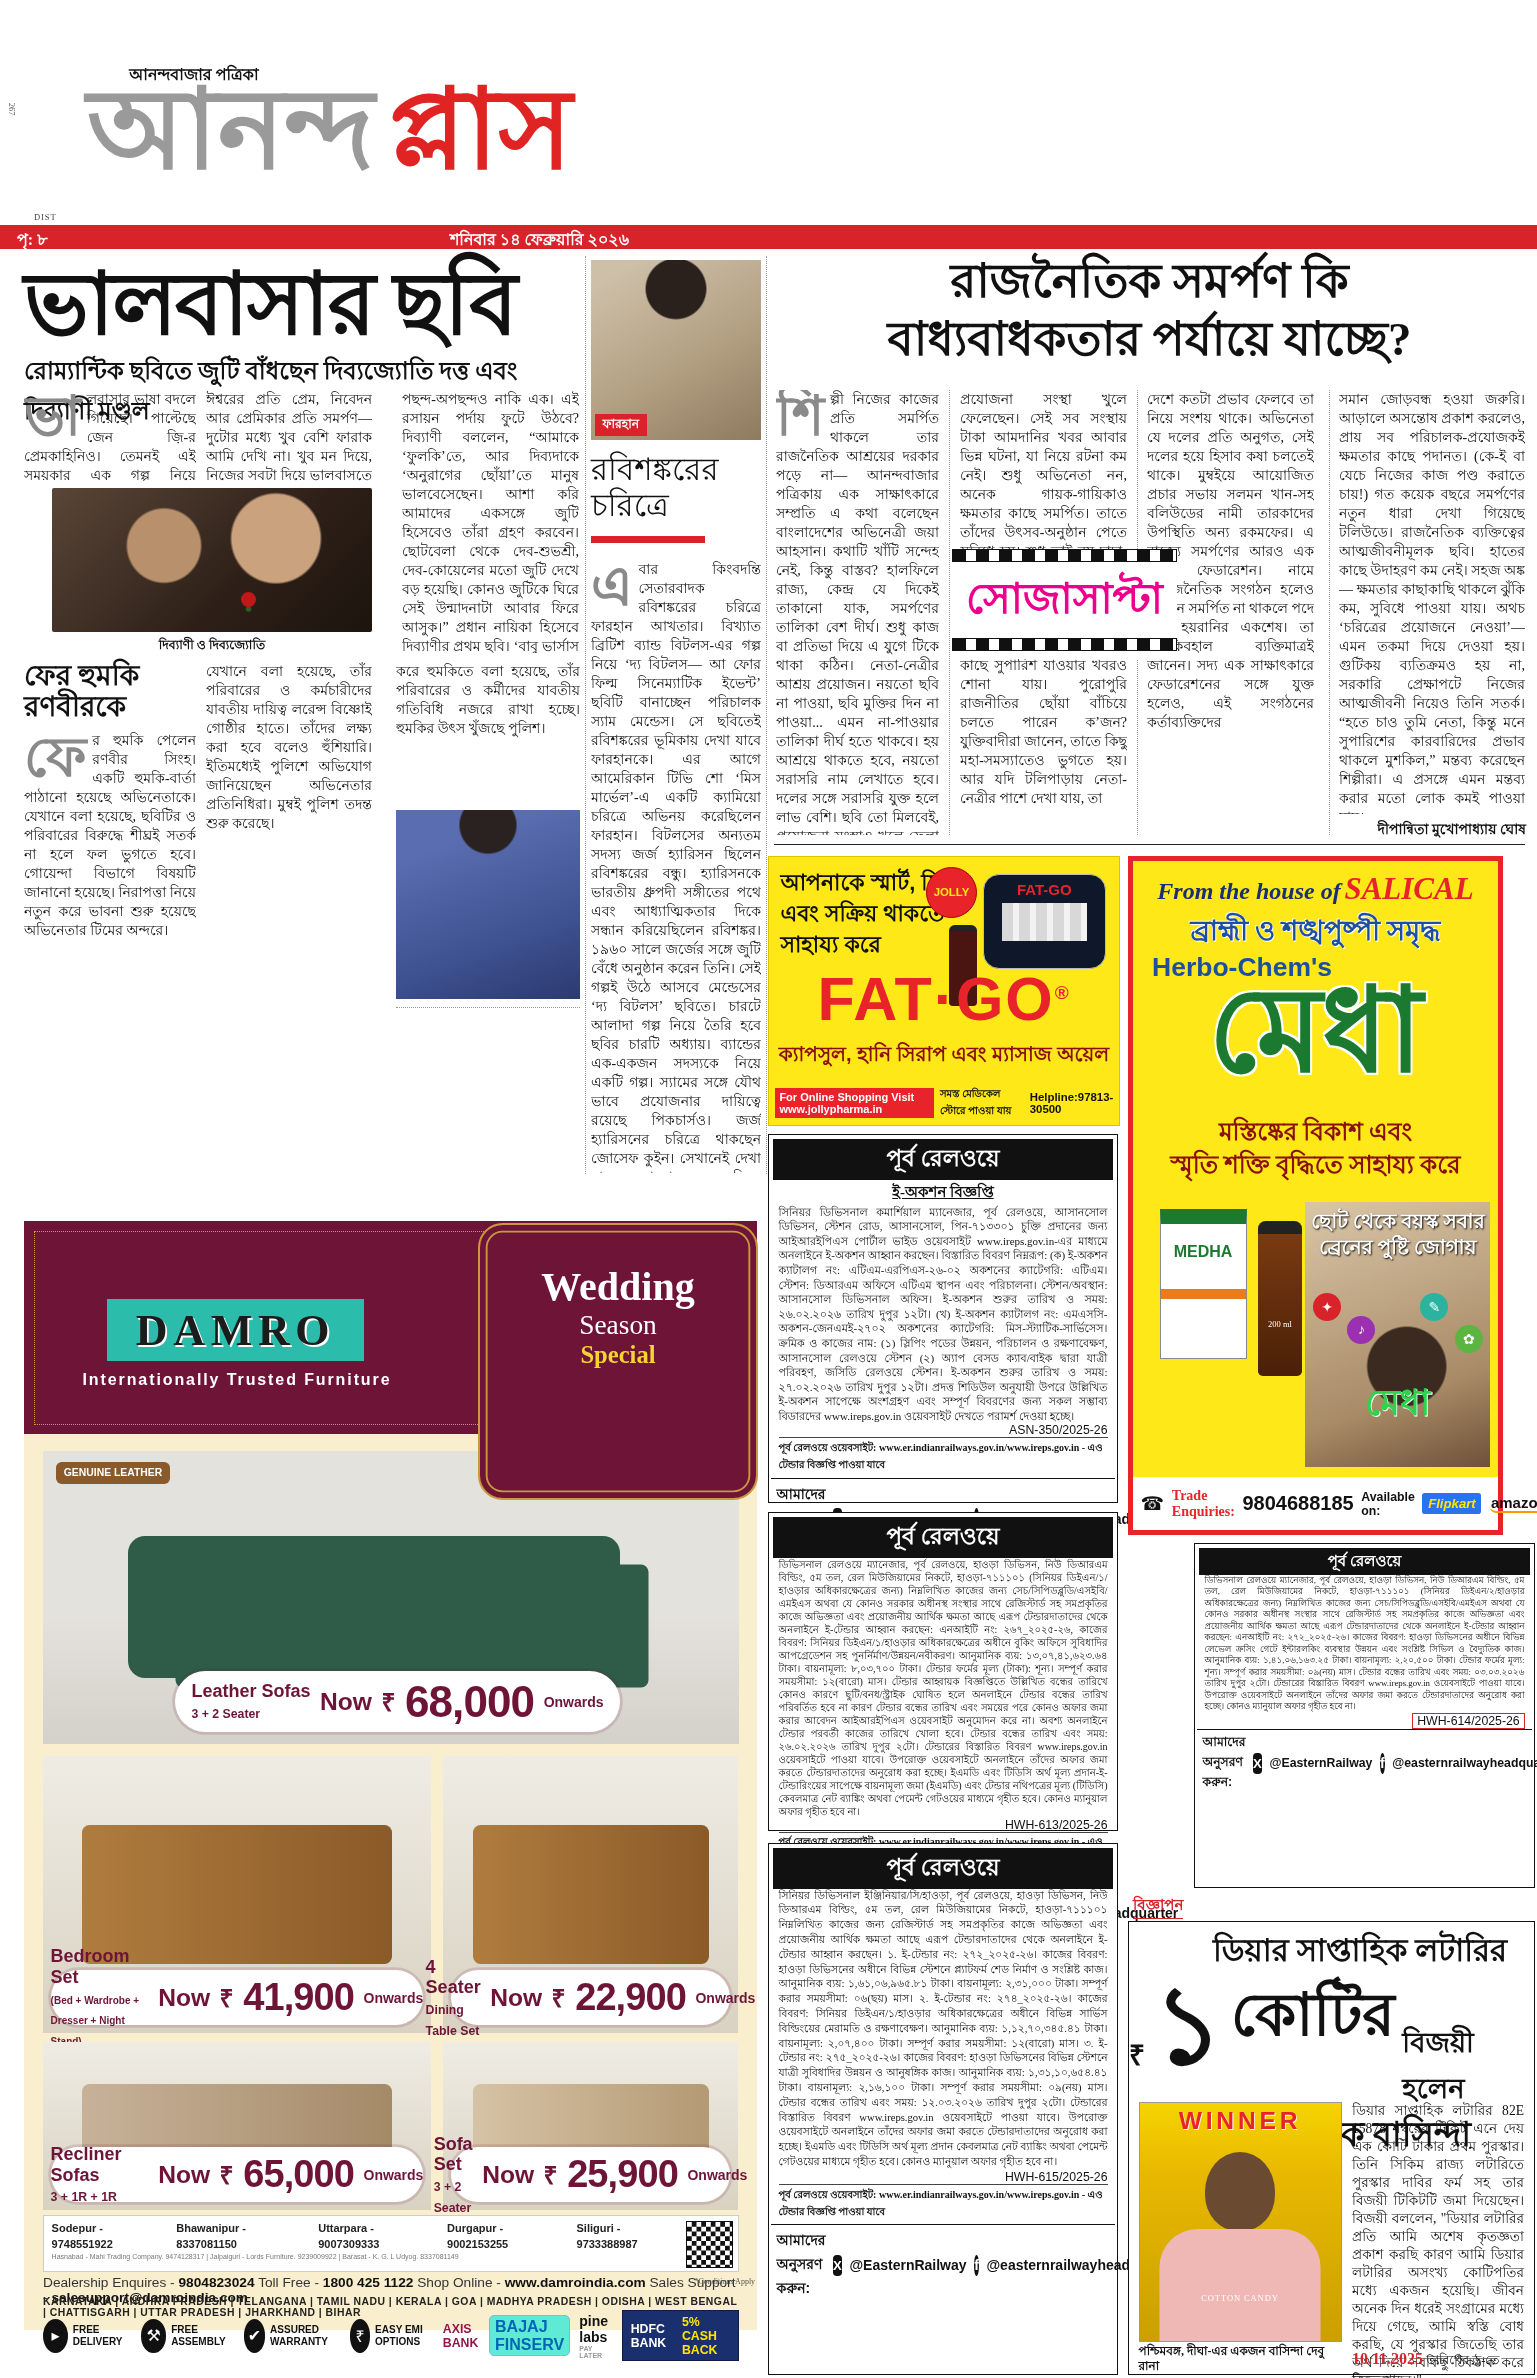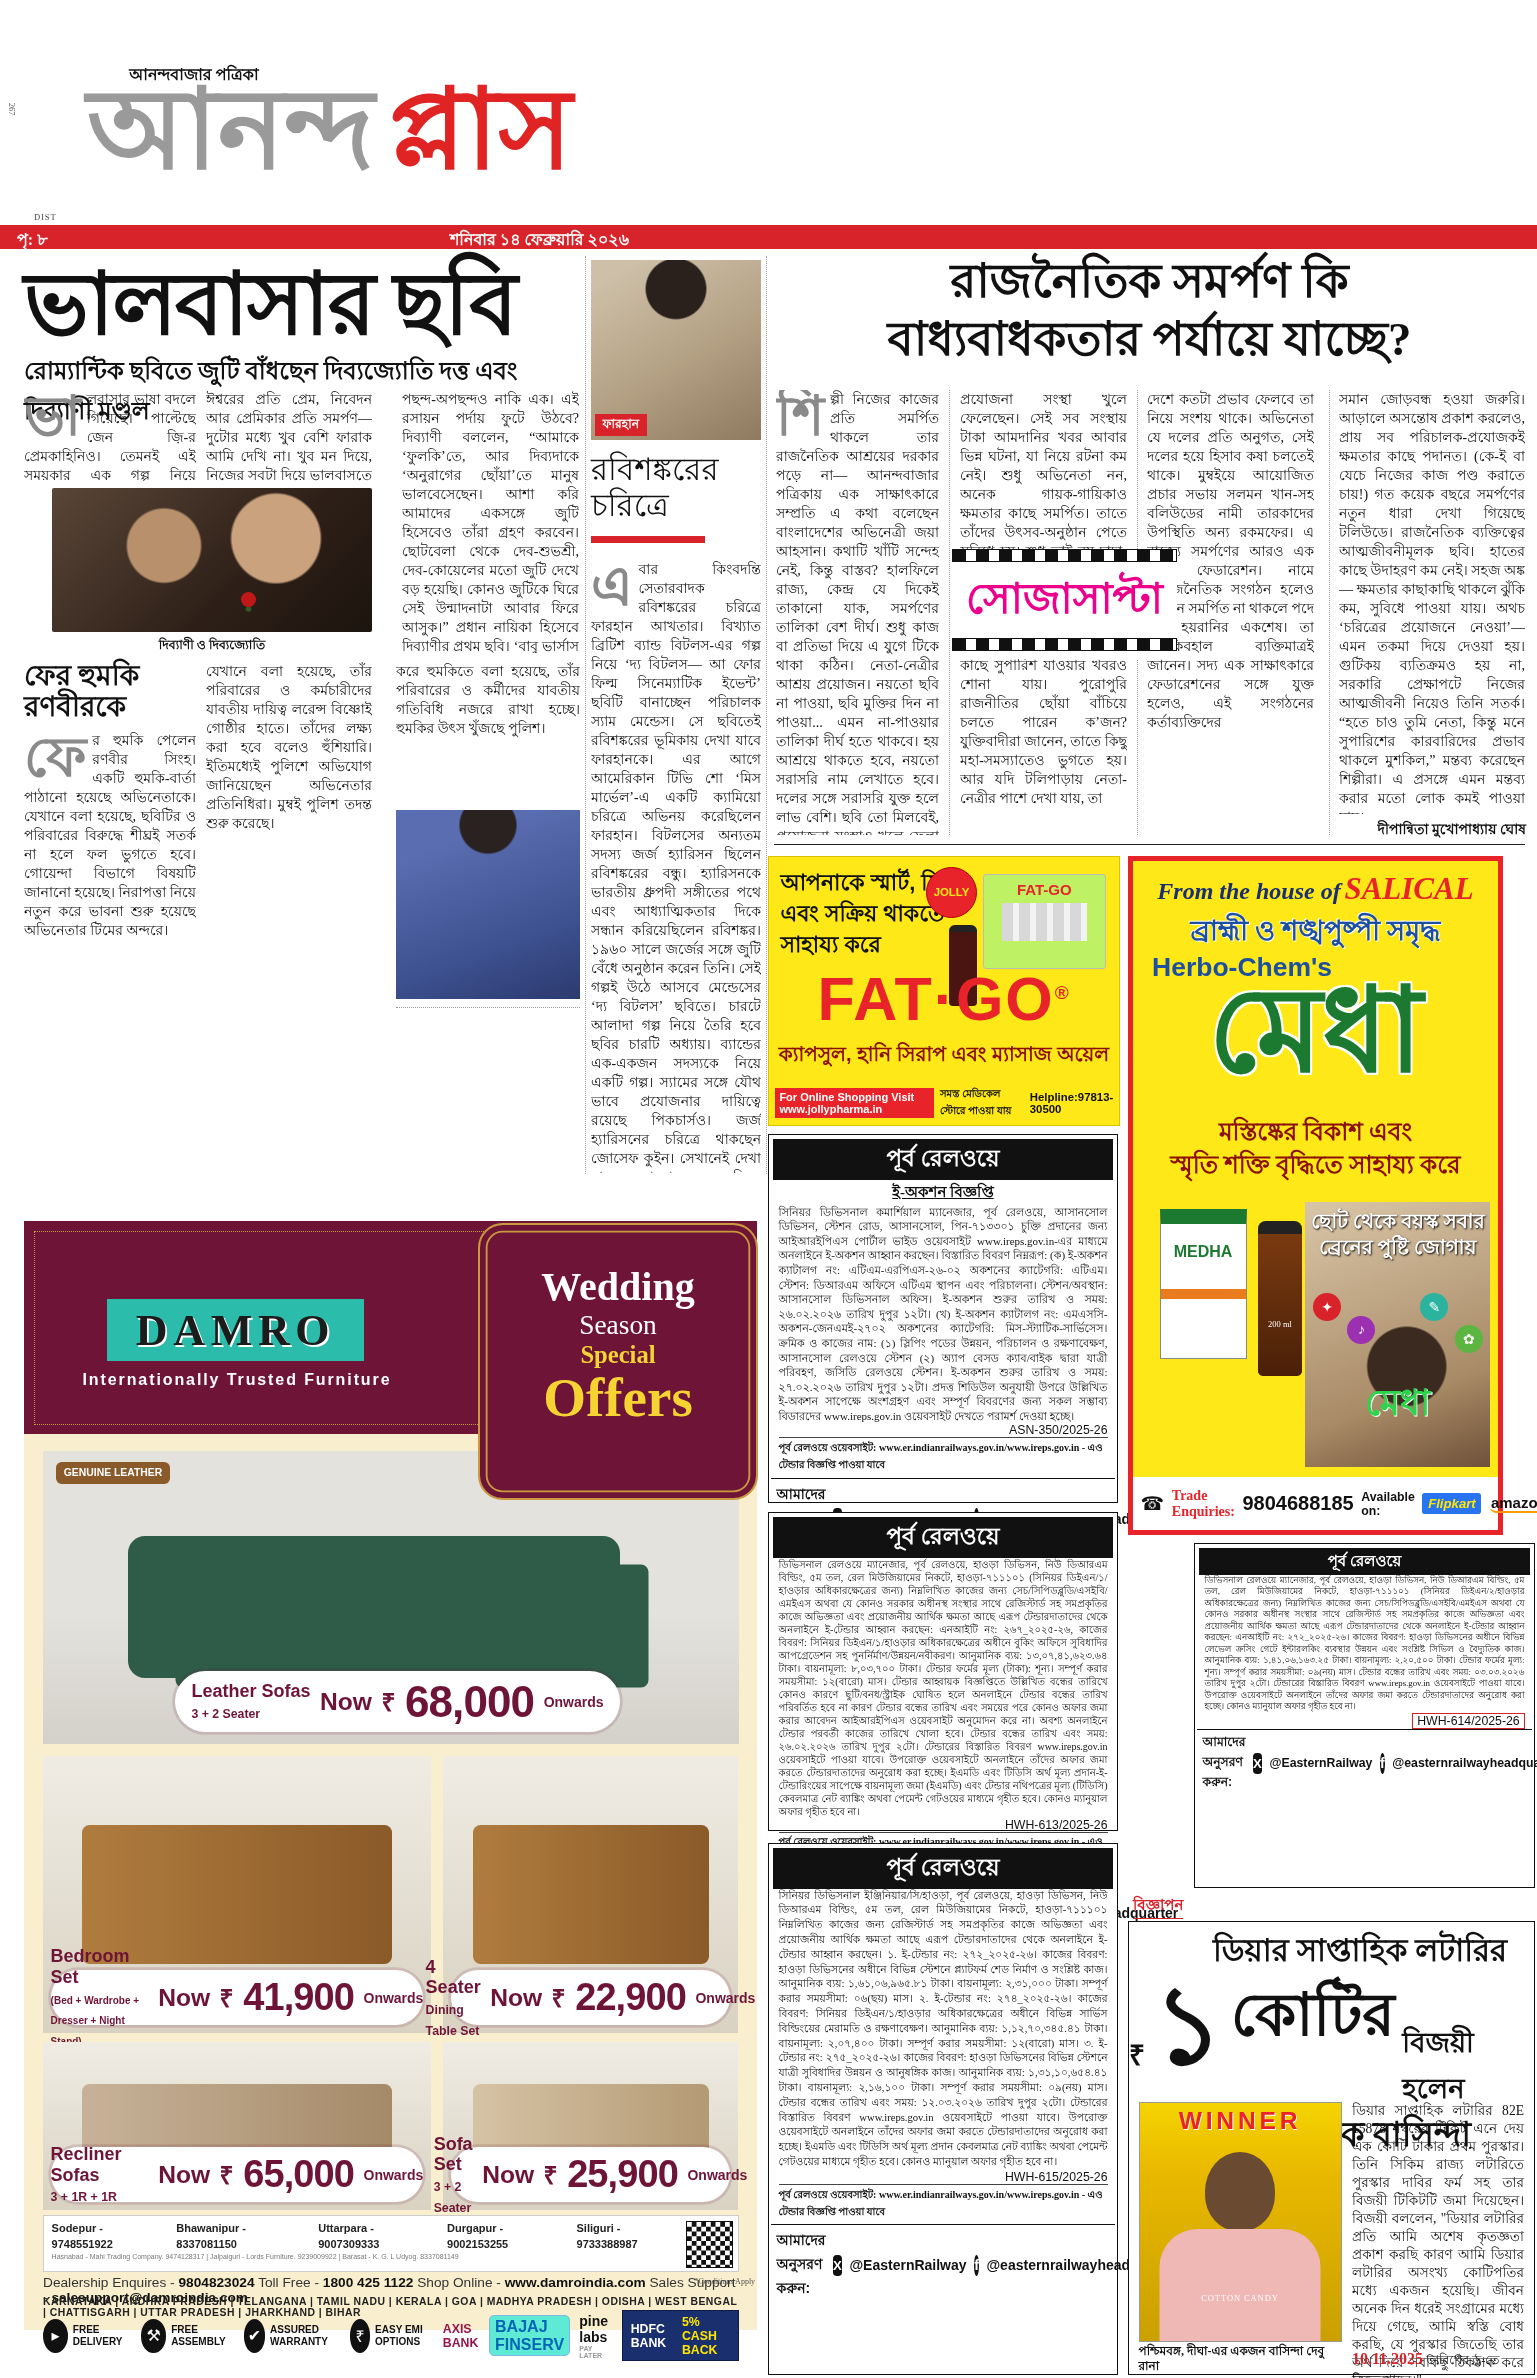--- a/index.html
+++ b/index.html
@@ -63,22 +63,22 @@
   [data-name=pol-byline]{left:1332px;top:818px;width:194px;text-align:right;font-size:14px;font-weight:bold}
   [data-name=sojasapta-box]{left:952px;top:549px;width:225px;height:110px;background:#fff;text-align:center}
   .filmstrip{height:11.4px;background:repeating-linear-gradient(90deg,#111 0 13.2px,#fff 13.2px 23px);border:0.9px solid #111}
   [data-name=sojasapta-label]{font-size:42px;font-weight:bold;color:#ec008c;line-height:1.8}
   [data-name=pol-rule]{left:774px;top:844px;width:751px;border-top:1.9px solid #222}
   
   [data-name=fatgo-ad]{left:768px;top:856px;width:350px;height:268px;background:#ffe817;border:0.9px solid #d9c400}
   [data-name=fatgo-line]{position:absolute;left:11.4px;top:11.4px;width:180px;font-size:22px;font-weight:bold;line-height:1.4}
   [data-name=jolly-logo]{position:absolute;right:142px;top:9.5px;width:49px;height:49px;border-radius:50%;
       background:#e8232a;color:#ffe817;font-size:11.4px;font-weight:bold;display:flex;align-items:center;justify-content:center;border:1.9px solid #a00}
-  [data-name=fatgo-product-box]{position:absolute;right:13.2px;top:17px;width:121px;height:87px;background:#bef264;border:0.9px solid #bbb;
-      border-radius:3px;text-align:center;padding-top:5.7px}
+  [data-name=fatgo-product-box]{position:absolute;right:13.2px;top:17px;width:121px;height:87px;background:#0f172a;border:0.9px solid #bbb;
+      border-radius:16px;text-align:center;padding-top:5.7px}
   .mini-brand{color:#e8232a;font-weight:bold;font-size:15px}
   .blister{margin:5.7px auto 0;width:85px;height:38px;background:repeating-linear-gradient(90deg,#d8d8d8 0 11.4px,#f2f2f2 11.4px 17px)}
   [data-name=fatgo-bottle]{position:absolute;right:142px;top:68px;width:28px;height:74px;background:#4a1410;border-radius:5.7px 5.7px 3.8px 3.8px;
       border-top:7.6px solid #222}
   [data-name=fatgo-logo-big]{position:absolute;left:0;top:112px;width:100%;text-align:center;color:#e8232a;
       font-size:61px;font-weight:bold;letter-spacing:1.9px;line-height:1}
   [data-name=fatgo-tagline]{position:absolute;left:0;top:182px;width:100%;text-align:center;color:#8a1010;font-size:20px;font-weight:bold}
   [data-name=fatgo-strip]{position:absolute;left:0;bottom:0;width:100%;height:44px;display:flex;align-items:center;gap:5.7px;padding:0 5.7px;box-sizing:border-box}
   [data-name=fatgo-shop]{background:#e8232a;color:#fff;font-size:11px;font-weight:bold;padding:2.8px 4.7px}
   [data-name=fatgo-avail]{font-size:10px;font-weight:bold}
@@ -410,21 +410,20 @@
       <div class="gold-inset" data-name="gold-border"></div>
       <div data-name="damro-logo-box">
         <span data-name="damro-logo">DAMRO</span>
       </div>
       <div data-name="damro-tagline">Internationally Trusted Furniture</div>
     </div>
     <div data-name="wedding-badge">
       <div data-name="wedding-word">Wedding</div>
       <div data-name="season-word">Season</div>
       <div data-name="special-word">Special</div>
-      <div data-name="offers-word">Offers</div>
     </div>
 
     <div class="photo" data-name="sofa-photo">
       <div class="sofa-shape" data-name="sofa-shape"></div>
       <div data-name="leather-badge">GENUINE LEATHER</div>
       <div class="pill" data-name="sofa-pill">
         <span class="pname"><span>Leather Sofas</span><br><span class="pdetail">3 + 2 Seater</span></span>
         <span class="pnow">Now</span>
         <span class="prupee">₹</span>
           <span class="pprice">68,000</span>

